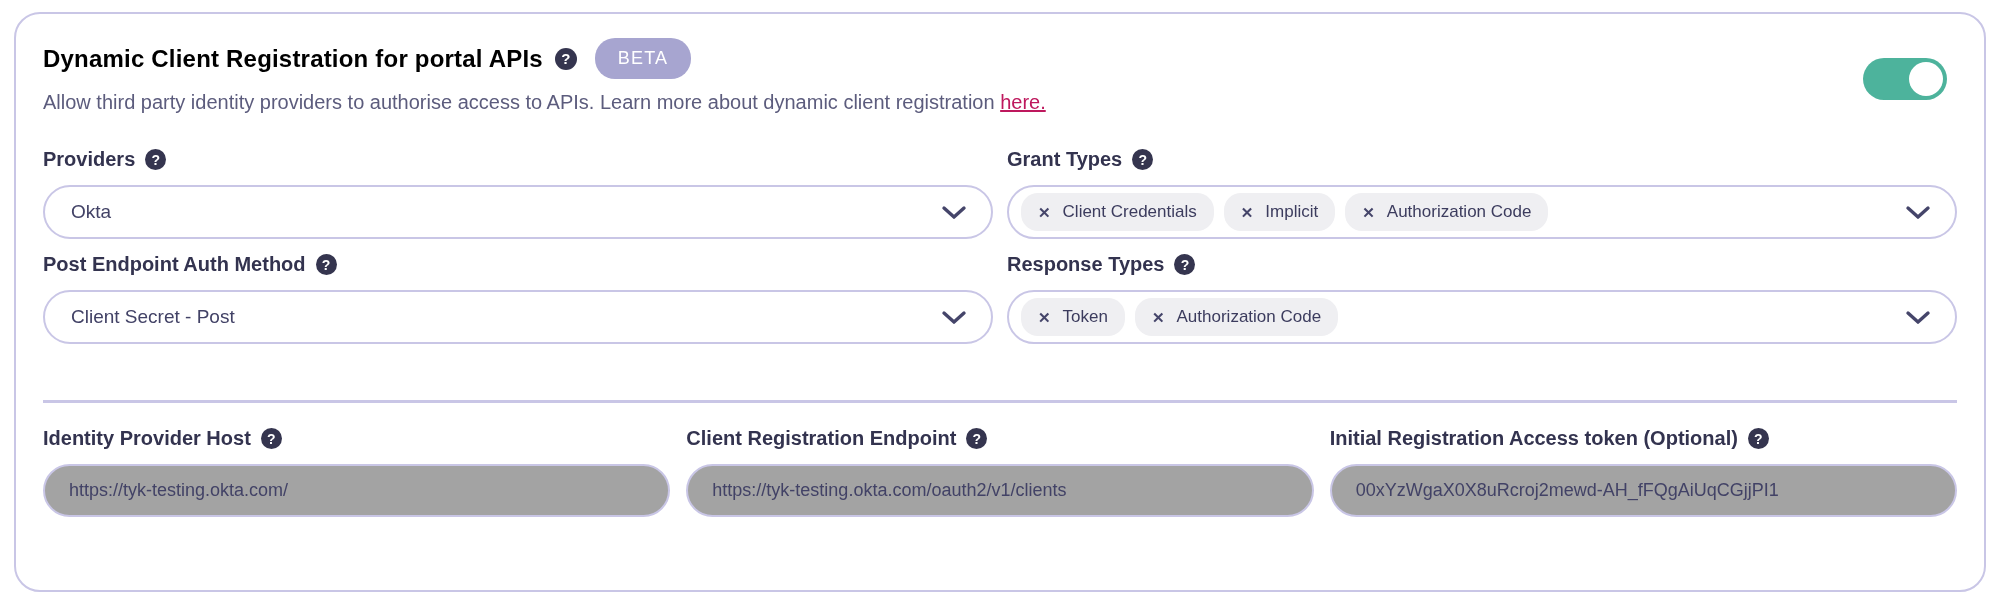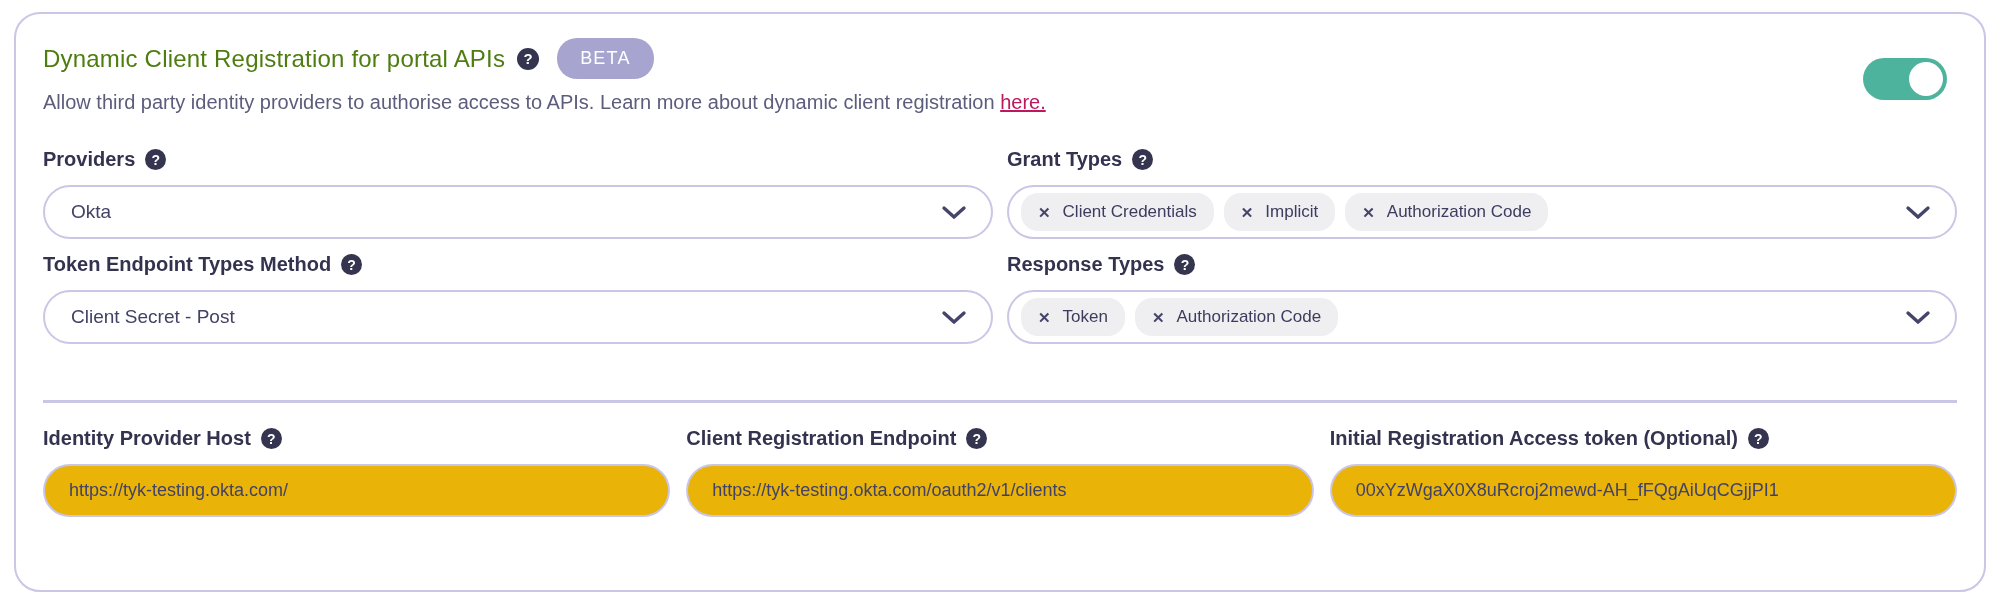--- a/index.html
+++ b/index.html
@@ -24,22 +24,22 @@
     justify-content: space-between;
     align-items: flex-start;
   }
   .title-line {
     display: flex;
     align-items: center;
     gap: 12px;
   }
   .page-title {
     font-size: 24px;
-    font-weight: 400;
-    color: #4d7c0f;
+    font-weight: 700;
+    color: #000000;
     letter-spacing: 0.2px;
   }
   .help-icon {
     width: 22px; height: 22px;
     border-radius: 50%;
     background: #35354f;
     color: #ffffff;
     font-size: 15px;
     font-weight: 700;
     display: inline-flex;
@@ -159,21 +159,21 @@
   .text-input {
     width: 100%;
     height: 53px;
     border: 2px solid #c9c6e6;
     border-radius: 27px;
     padding: 0 24px;
     font-size: 18px;
     color: #424266;
     font-family: "Liberation Sans", sans-serif;
     outline: none;
-    background: #eab308;
+    background: #a3a3a3;
   }
 </style>
 </head>
 <body>
 
 <div class="card">
 
   <div class="header-row">
     <div>
       <div class="title-line">
@@ -222,21 +222,21 @@
           <span>Authorization Code</span>
         </span>
         <svg class="chevron" width="26" height="15" viewBox="0 0 26 15">
             <polyline points="3,3 13,12 23,3" fill="none" stroke="#45456a" stroke-width="3.4" stroke-linecap="round" stroke-linejoin="round"></polyline>
           </svg>
       </div>
     </div>
 
     <div>
       <div class="label-row">
-        <span class="field-label">Token Endpoint Types Method</span>
+        <span class="field-label">Post Endpoint Auth Method</span>
         <span class="help-icon">?</span>
       </div>
       <div class="control">
         <span>Client Secret - Post</span>
         <svg class="chevron" width="26" height="15" viewBox="0 0 26 15">
             <polyline points="3,3 13,12 23,3" fill="none" stroke="#45456a" stroke-width="3.4" stroke-linecap="round" stroke-linejoin="round"></polyline>
           </svg>
       </div>
     </div>
 

